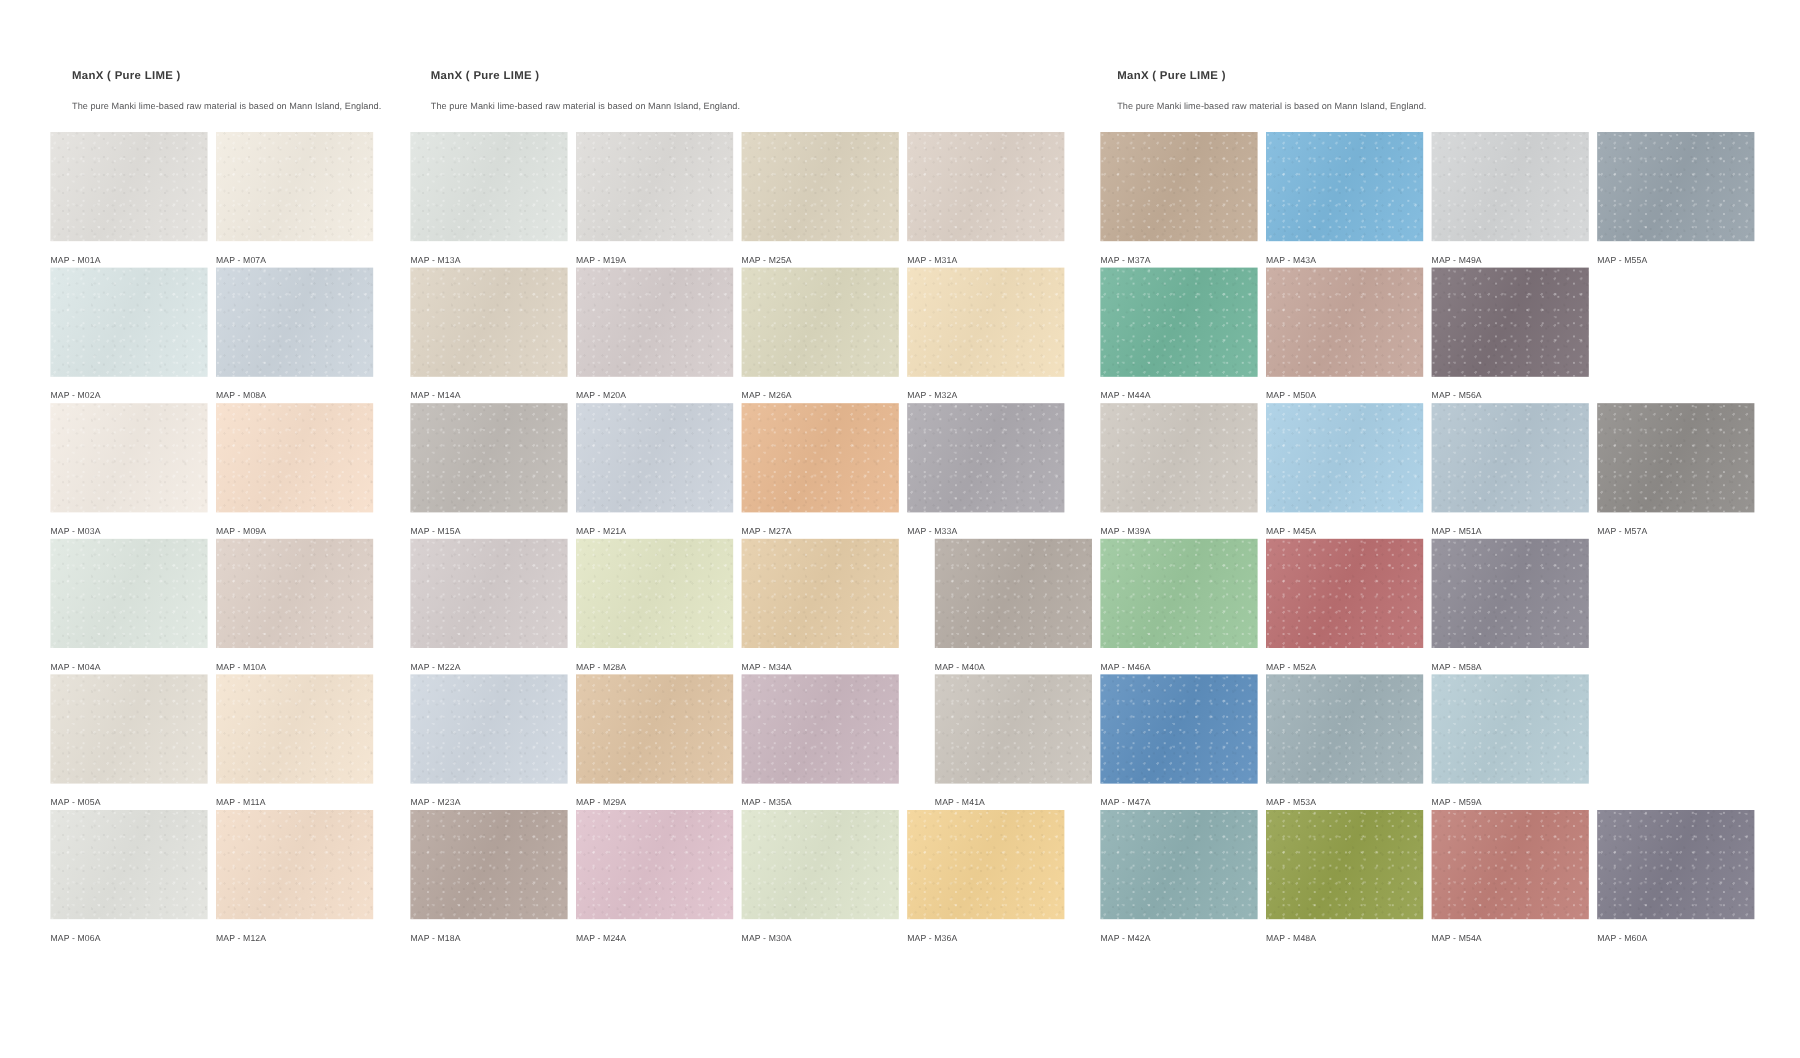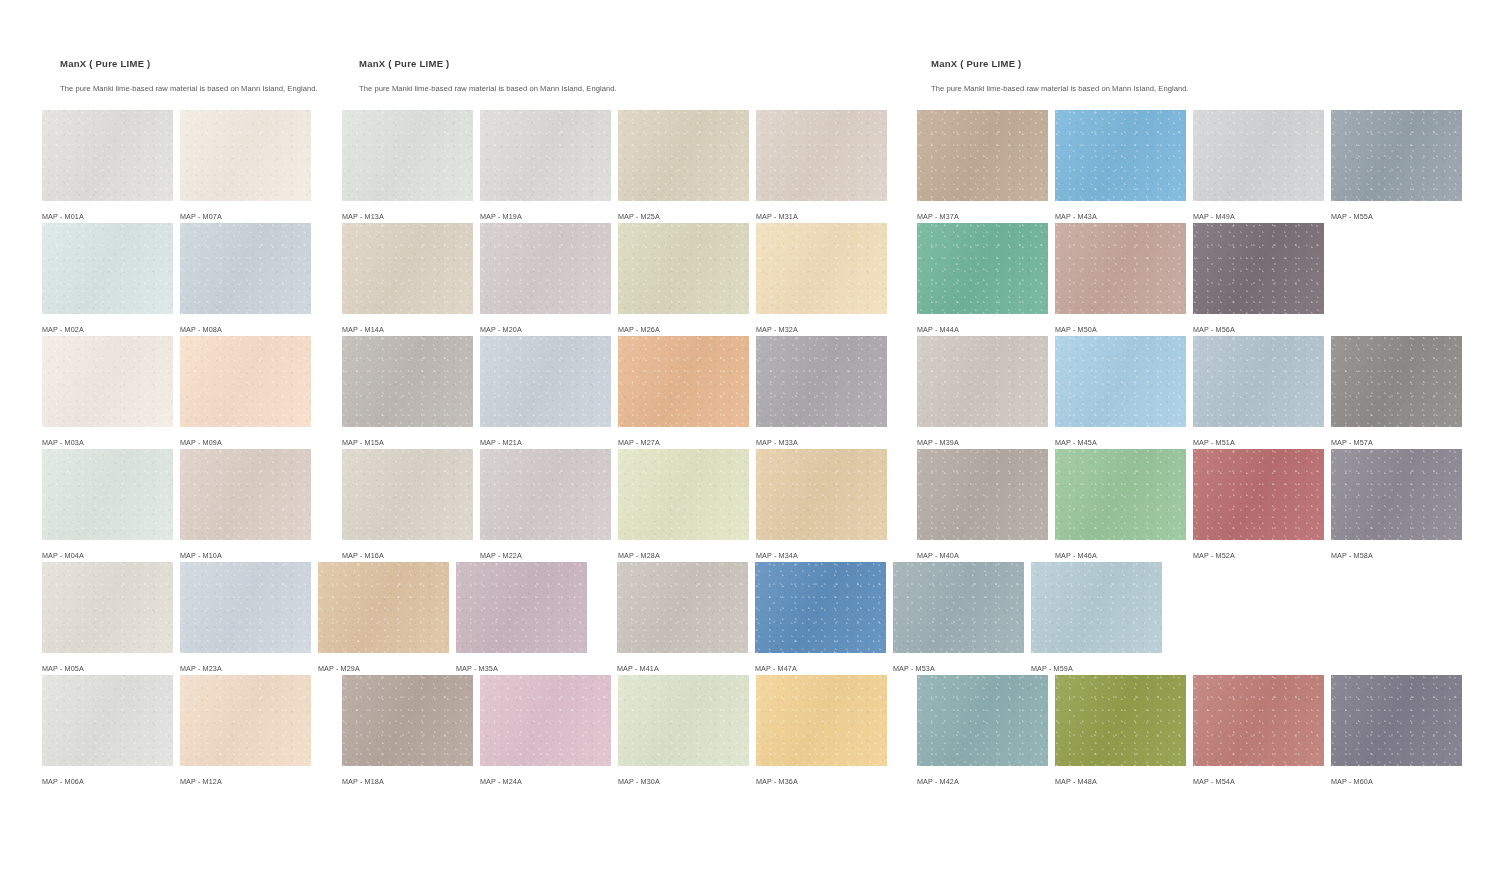--- a/index.html
+++ b/index.html
@@ -266,24 +266,20 @@
       <div class="row">
         <div class="cell">
           <div class="swatch" style="background-color: rgb(223, 232, 225);"></div>
           <div class="swatch-label">MAP - M04A</div>
         </div>
         <div class="cell gap-after">
           <div class="swatch" style="background-color: rgb(222, 208, 199);"></div>
           <div class="swatch-label">MAP - M10A</div>
         </div>
         <div class="cell">
-          <div class="swatch" style="background-color: rgb(220, 214, 203);"></div>
-          <div class="swatch-label">MAP - M16A</div>
-        </div>
-        <div class="cell">
           <div class="swatch" style="background-color: rgb(213, 205, 205);"></div>
           <div class="swatch-label">MAP - M22A</div>
         </div>
         <div class="cell">
           <div class="swatch" style="background-color: rgb(226, 230, 197);"></div>
           <div class="swatch-label">MAP - M28A</div>
         </div>
         <div class="cell gap-after-wide">
           <div class="swatch" style="background-color: rgb(229, 205, 168);"></div>
           <div class="swatch-label">MAP - M34A</div>
@@ -303,20 +299,24 @@
         <div class="cell">
           <div class="swatch" style="background-color: rgb(141, 138, 149);"></div>
           <div class="swatch-label">MAP - M58A</div>
         </div>
       </div>
       <div class="row">
         <div class="cell">
           <div class="swatch" style="background-color: rgb(229, 224, 214);"></div>
           <div class="swatch-label">MAP - M05A</div>
         </div>
+        <div class="cell gap-after">
+          <div class="swatch" style="background-color: rgb(244, 228, 208);"></div>
+          <div class="swatch-label">MAP - M11A</div>
+        </div>
         <div class="cell">
           <div class="swatch" style="background-color: rgb(207, 215, 224);"></div>
           <div class="swatch-label">MAP - M23A</div>
         </div>
         <div class="cell">
           <div class="swatch" style="background-color: rgb(223, 196, 164);"></div>
           <div class="swatch-label">MAP - M29A</div>
         </div>
         <div class="cell gap-after-wide">
           <div class="swatch" style="background-color: rgb(203, 183, 192);"></div>

